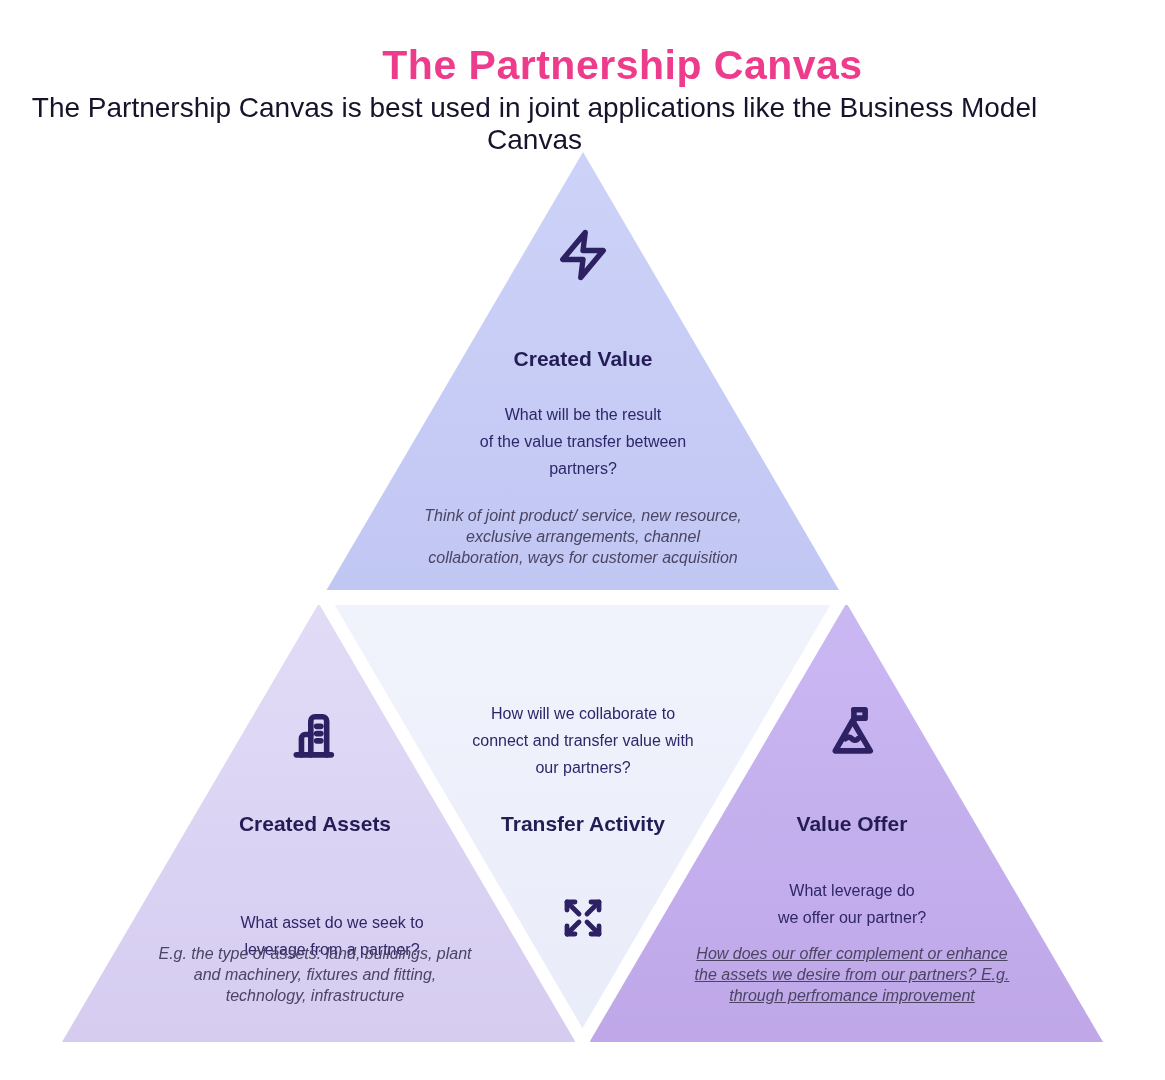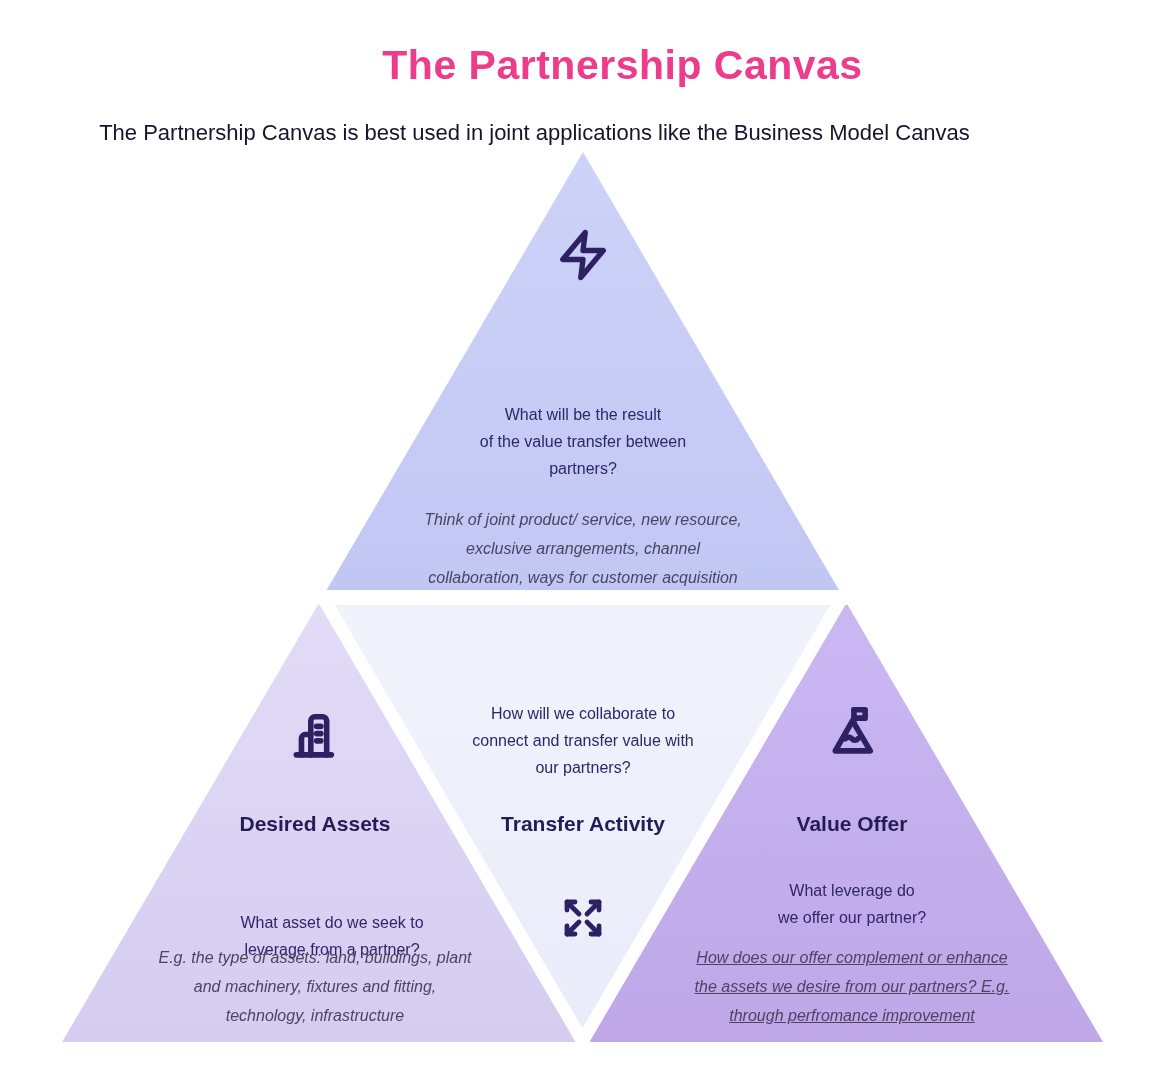--- a/index.html
+++ b/index.html
@@ -21,31 +21,31 @@
     overflow:hidden;
   }
   .title{
     position:absolute;top:42px;left:0;width:1165px;
     text-align:center;
     font-size:41px;font-weight:700;letter-spacing:.5px;
     color:var(--title-color);
     margin-left:40px;
   }
   .subtitle{
-    position:absolute;top:120px;left:0;width:1069px;
+    position:absolute;top:92px;left:0;width:1069px;
     text-align:center;
-    font-size:22px;color:var(--subtitle-color);
+    font-size:28px;color:var(--subtitle-color);
   }
   .tri-svg{position:absolute;top:0;left:0;}
   .txt{
     position:absolute;text-align:center;white-space:pre-line;
   }
   .heading{font-size:21px;font-weight:700;color:var(--heading-color);}
   .question{font-size:16px;line-height:27px;color:var(--question-color);}
-  .example{font-size:16px;line-height:29px;font-style:italic;color:var(--example-color);}
+  .example{font-size:16px;line-height:21px;font-style:italic;color:var(--example-color);}
   .icon{position:absolute;}
   .icon svg{display:block;width:100%;height:100%;stroke:var(--icon-color);fill:none;
     stroke-width:2.4;stroke-linecap:round;stroke-linejoin:round;}
 </style>
 </head>
 <body>
 
 <div class="page">
 
   <div class="title">The Partnership Canvas</div>
@@ -77,20 +77,21 @@
     <line x1="292" y1="597.5" x2="874" y2="597.5" stroke="#ffffff" stroke-width="15"></line>
     <line x1="312" y1="579" x2="593" y2="1059" stroke="#ffffff" stroke-width="13"></line>
     <line x1="853" y1="579" x2="572" y2="1059" stroke="#ffffff" stroke-width="13"></line>
   </svg>
 
   <div class="icon" style="left:556px;top:226px;width:54px;height:58px;">
     <svg viewBox="0 0 24 24">
         <polygon points="13 2 3 14 12 14 11 22 21 10 12 10 13 2"></polygon>
       </svg>
   </div>
+  <div class="txt heading" style="left:333px;top:347px;width:500px;">Created Value</div>
   <div class="txt question" style="left:333px;top:401px;width:500px;">What will be the result
 of the value transfer between
 partners?</div>
   <div class="txt example" style="left:333px;top:505px;width:500px;">Think of joint product/ service, new resource,
 exclusive arrangements, channel
 collaboration, ways for customer acquisition</div>
 
   <div class="txt question" style="left:358px;top:700px;width:450px;">How will we collaborate to
 connect and transfer value with
 our partners?</div>
@@ -111,21 +112,21 @@
   <div class="icon" style="left:287px;top:706px;width:56px;height:58px;">
     <svg viewBox="0 0 24 24">
       <path d="M4 20.5 H19"></path>
       <path d="M10.2 20.5 V6 a1.8 1.8 0 0 1 1.8 -1.8 h3.2 a1.8 1.8 0 0 1 1.8 1.8 V20.5"></path>
       <path d="M6.2 20.5 V13.4 a1.6 1.6 0 0 1 1.6 -1.6 H10.2"></path>
       <path d="M12.7 8.3 h1.8"></path>
         <path d="M12.7 11.4 h1.8"></path>
         <path d="M12.7 14.5 h1.8"></path>
     </svg>
   </div>
-  <div class="txt heading" style="left:65px;top:812px;width:500px;">Desired Assets</div>
+  <div class="txt heading" style="left:65px;top:812px;width:500px;">Created Assets</div>
   <div class="txt question" style="left:82px;top:869px;width:500px;margin-top:40px;">What asset do we seek to
 leverage from a partner?</div>
   <div class="txt example" style="left:65px;top:943px;width:500px;">E.g. the type of assets: land, buildings, plant
 and machinery, fixtures and fitting,
 technology, infrastructure</div>
 
   <div class="icon" style="left:825px;top:701px;width:56px;height:60px;">
     <svg viewBox="0 0 24 24">
       <path d="M4.4 20.5 L11.8 7.6 L19.4 20.5 Z"></path>
       <path d="M12.4 7.6 V2.9"></path>

